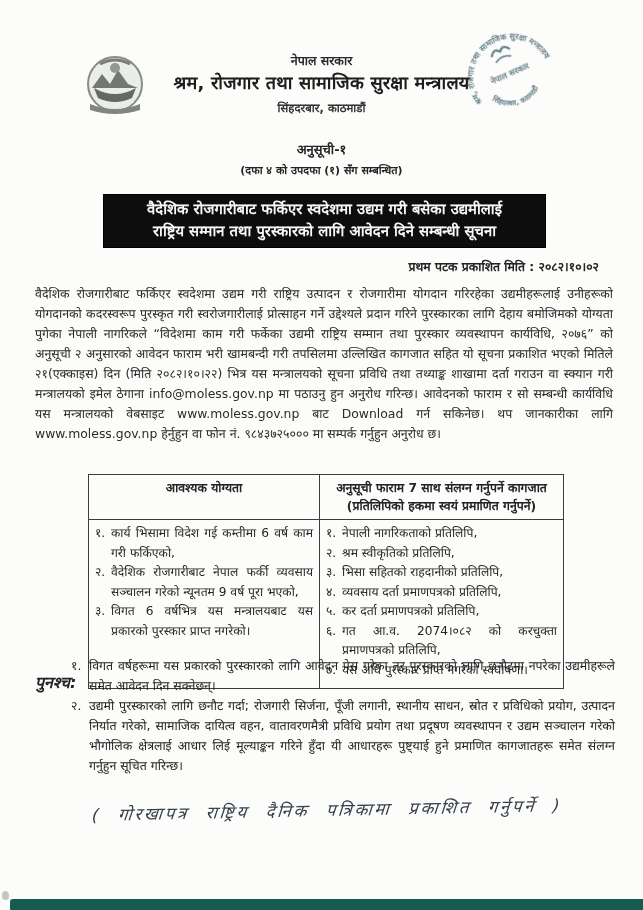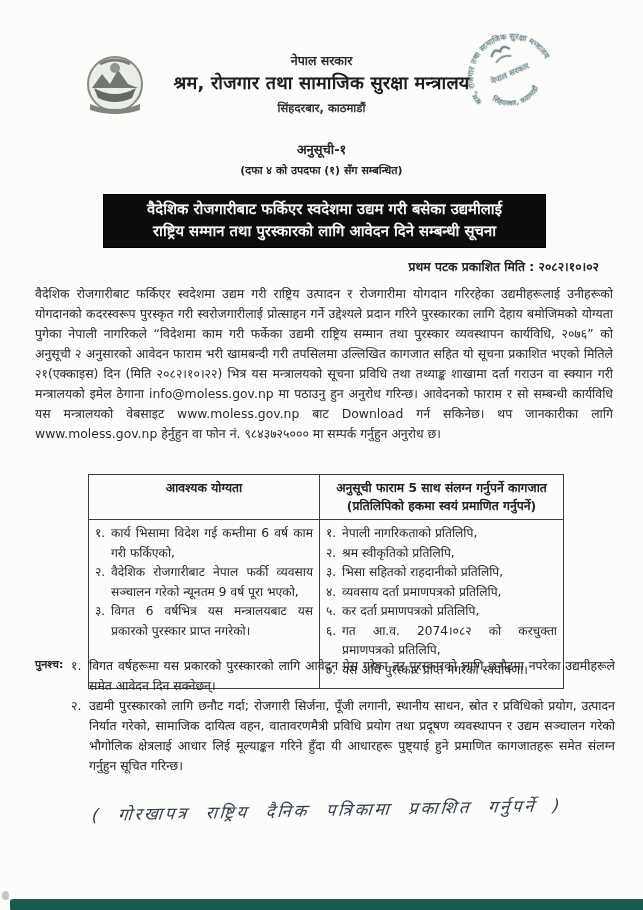--- a/index.html
+++ b/index.html
@@ -42,21 +42,21 @@
     border-collapse:collapse; table-layout:fixed;border-radius:29px; }
   .qual-table col.c1{ width:231px; } .qual-table col.c2{ width:244px; }
   .qual-table th,.qual-table td{ border:1.4px solid #3c3c3c; vertical-align:top; }
   .qual-table th{ padding:4px 4px; font-size:12.3px; font-weight:700; text-align:center; line-height:18px; }
   .qual-table td{ padding:4px 6px 8px 6px; font-size:12.2px; line-height:19.5px; height:128px; }
   .titem{ display:flex; }
   .titem .num{ flex:0 0 16px; }
   .titem .txt{ flex:1; text-align:justify; }
   
   .postscript{ position:absolute; top:656px; left:35px; width:580px; }
-  .ps-label{ position:absolute; left:0; top:0; font-weight:700; font-size:11px; }
+  .ps-label{ position:absolute; left:0; top:15px; font-weight:700; font-size:16px;font-style:italic; }
   .ps-items{ margin-left:36px; }
   .ps-item{ display:flex; font-size:12.4px; line-height:20px; }
   .ps-item .num{ flex:0 0 18px; }
   .ps-item .txt{ flex:1; text-align:justify; }
   
   .handwritten{ position:absolute; top:798px; left:92px; width:470px;
     font-size:17px; font-style:italic; color:#36424d;
     letter-spacing:2.5px; word-spacing:9px;
     transform:rotate(-1.2deg) skewX(-6deg); white-space:nowrap; }
   
@@ -118,21 +118,21 @@
     <colgroup>
         <col class="c1">
         <col class="c2">
       </colgroup>
     <thead>
       <tr>
         <th>
           <span>आवश्यक योग्यता</span>
         </th>
         <th>
-          <div>अनुसूची फाराम 5 साथ संलग्न गर्नुपर्ने कागजात</div>
+          <div>अनुसूची फाराम 7 साथ संलग्न गर्नुपर्ने कागजात</div>
           <div>(प्रतिलिपिको हकमा स्वयं प्रमाणित गर्नुपर्ने)</div>
         </th>
       </tr>
     </thead>
     <tbody>
       <tr>
         <td>
 
             <div class="titem">
               <span class="num">१.</span>

